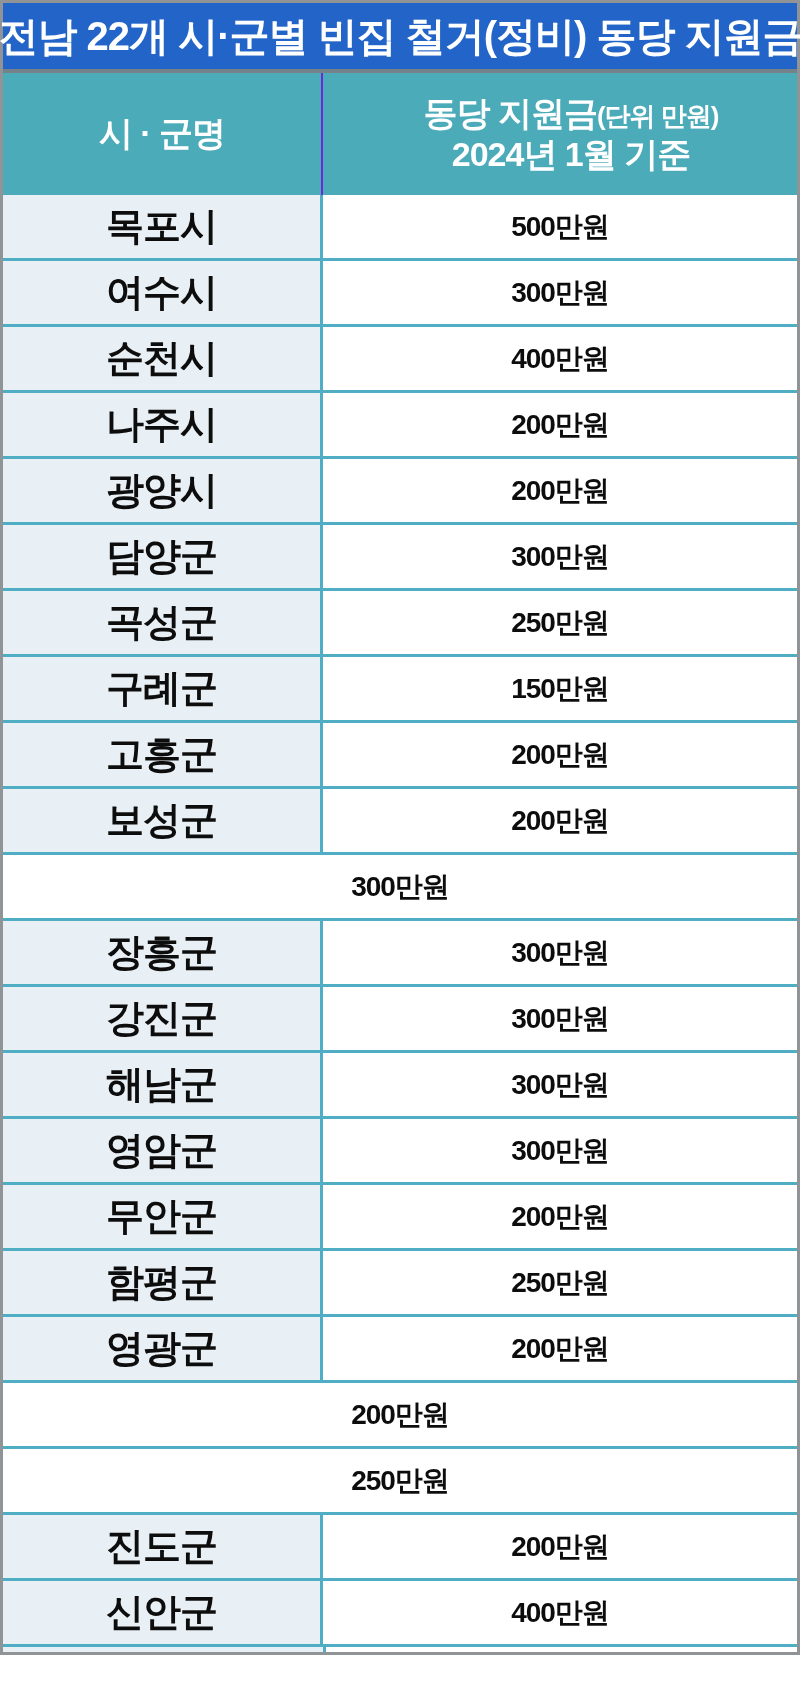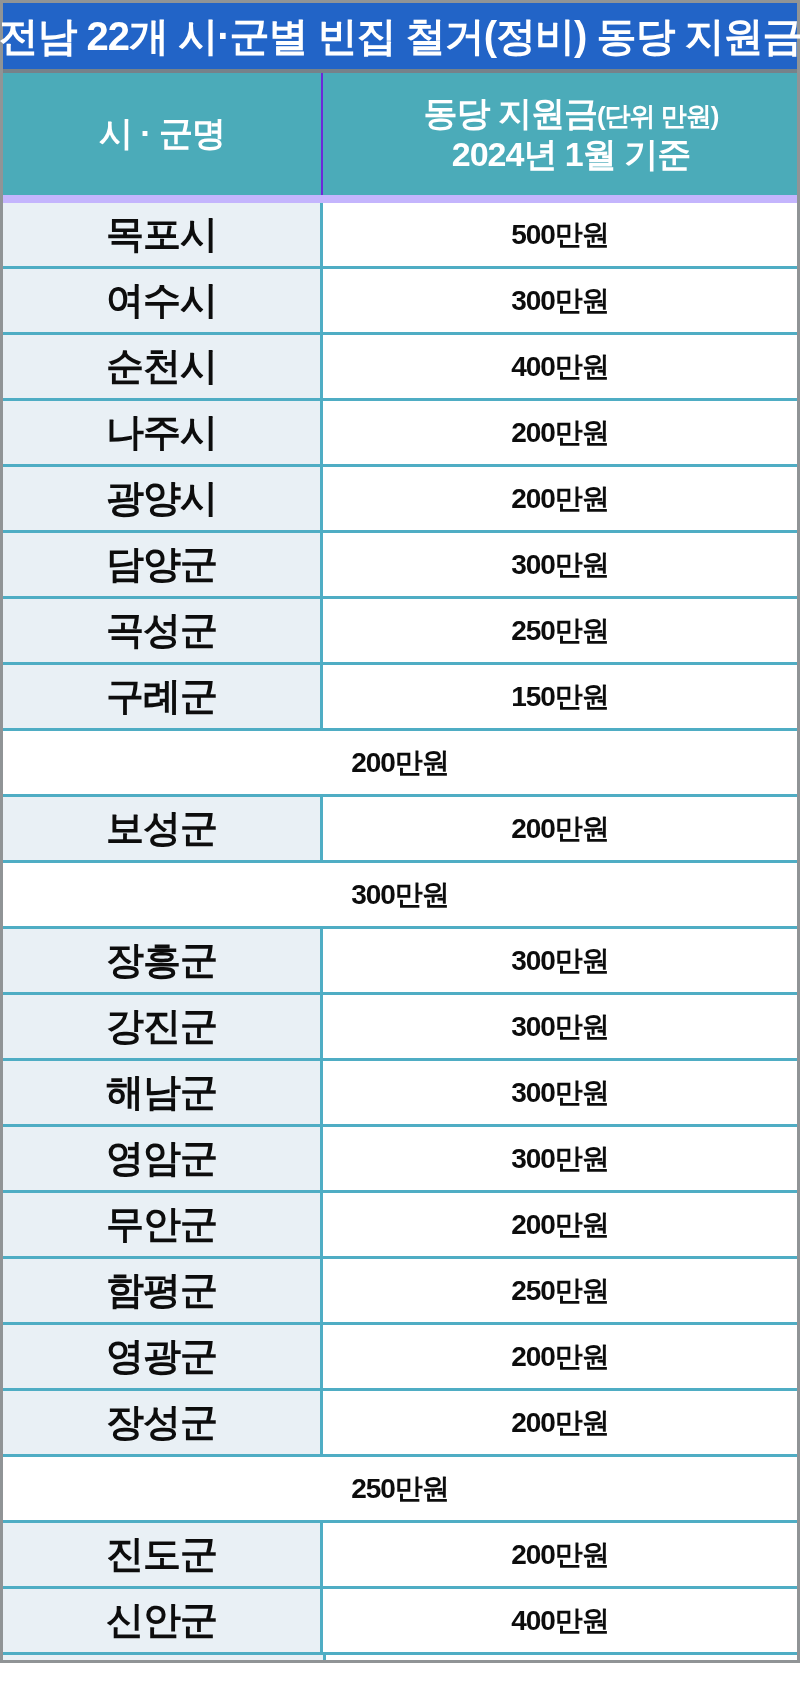--- a/index.html
+++ b/index.html
@@ -6,21 +6,21 @@
   html, body {
     width: 800px;
     background: #ffffff;
     font-family: "Liberation Sans", sans-serif;
   }
   body { height: 1707px; overflow: hidden; }
 
   .frame {
     width: 800px;
     border: 3px solid #909496;
-    background: #c4b5fd;
+    background: #c2410c;
   }
 
   .title-bar {
     height: 70px;
     background: #2264c7;
     border-bottom: 4px solid #76828a;
     display: flex;
     align-items: center;
     justify-content: center;
     color: #ffffff;
@@ -52,21 +52,21 @@
     flex-direction: column;
     align-items: center;
     justify-content: center;
     line-height: 1.22;
     font-size: 34px;
     letter-spacing: -1px;
     padding-left: 22px;
   }
   .header-amount .unit { font-size: 26px; }
 
-  .rows { background: #ffffff; margin-top: 8px; }
+  .rows { background: #ffffff; }
   .row {
     height: 66px;
     display: flex;
     border-bottom: 3px solid #4fadc4;
   }
   .cell-name {
     width: 320px;
     background: #e9f0f5;
     border-right: 3px solid #4fadc4;
     display: flex;
@@ -149,20 +149,21 @@
     <div class="cell-name">곡성군</div>
     <div class="cell-amount">250만원</div>
   </div>
 
   <div class="row">
     <div class="cell-name">구례군</div>
     <div class="cell-amount">150만원</div>
   </div>
 
   <div class="row">
+    <div class="cell-name">고흥군</div>
     <div class="cell-amount">200만원</div>
   </div>
 
   <div class="row">
     <div class="cell-name">보성군</div>
     <div class="cell-amount">200만원</div>
   </div>
 
   <div class="row">
     <div class="cell-amount">300만원</div>
@@ -197,21 +198,20 @@
     <div class="cell-name">함평군</div>
     <div class="cell-amount">250만원</div>
   </div>
 
   <div class="row">
     <div class="cell-name">영광군</div>
     <div class="cell-amount">200만원</div>
   </div>
 
   <div class="row">
-    <div class="cell-name">장성군</div>
     <div class="cell-amount">200만원</div>
   </div>
 
   <div class="row">
     <div class="cell-amount">250만원</div>
   </div>
 
   <div class="row">
     <div class="cell-name">진도군</div>
     <div class="cell-amount">200만원</div>

